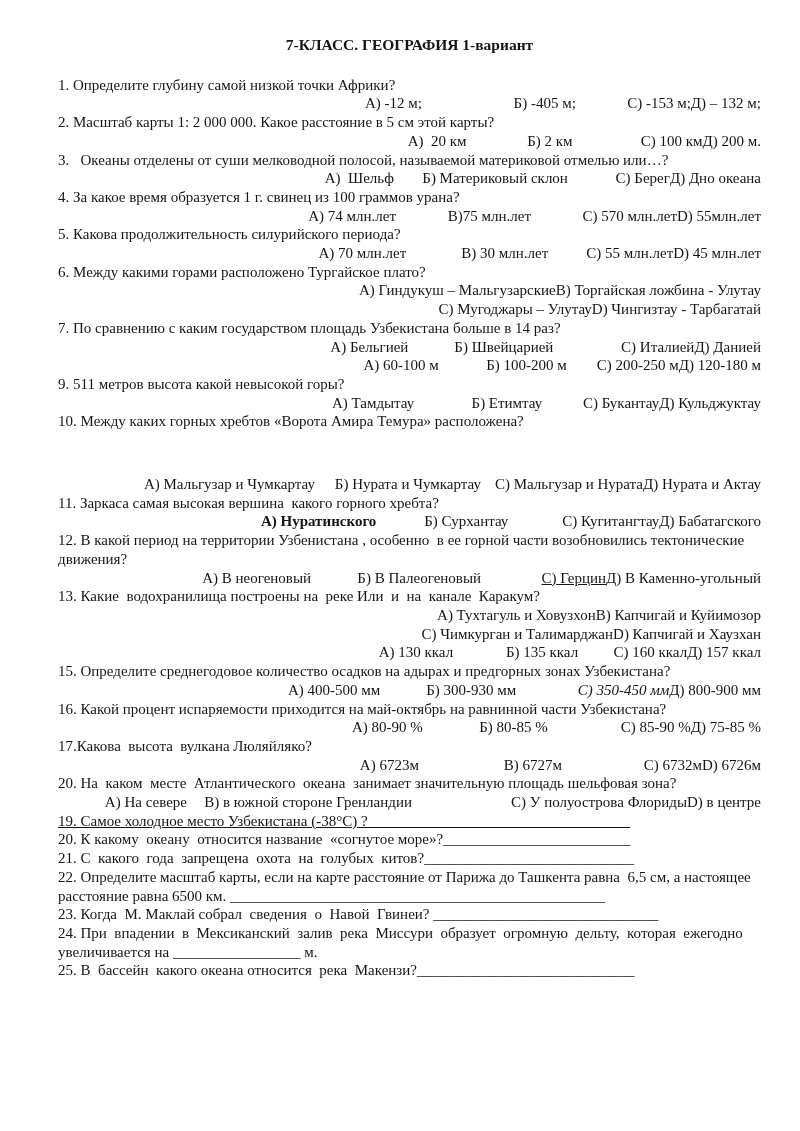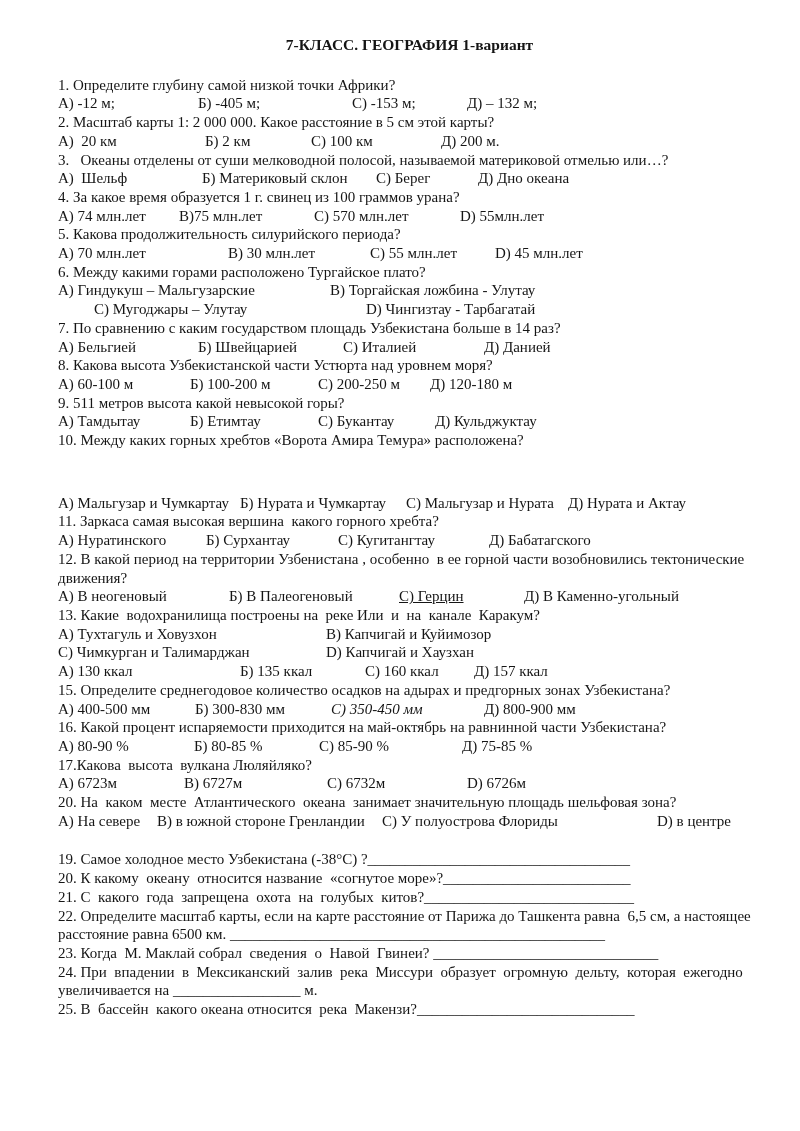--- a/index.html
+++ b/index.html
@@ -19,21 +19,21 @@
     padding: 36px 39px 0 58px;
   }
   .title {
     margin: 0 0 21px 0;
     font-size: 15.5px;
     font-weight: bold;
     text-align: center;
     white-space: pre;
   }
   .qline { white-space: pre; }
-  .optrow { white-space: pre; }
+  .optrow { white-space: pre; text-align: right; }
   .opt { display: inline-block; white-space: pre; vertical-align: baseline; }
   .q-block { margin: 0; }
 </style>
 </head>
 <body>
 
 <div class="page">
   <div class="content">
     <h1 class="title">7-КЛАСС. ГЕОГРАФИЯ 1-вариант</h1>
     <div id="questions">
@@ -60,65 +60,64 @@
         <div class="q-block">
           <div class="qline">6. Между какими горами расположено Тургайское плато?</div>
           <div class="optrow"><span class="opt" style="width: 272px;">А) Гиндукуш – Мальгузарские</span><span class="opt">В) Торгайская ложбина - Улутау</span></div>
           <div class="optrow"><span class="opt" style="width: 272px; margin-left: 36px;">С) Мугоджары – Улутау</span><span class="opt">D) Чингизтау - Тарбагатай</span></div>
         </div>
         <div class="q-block">
           <div class="qline">7. По сравнению с каким государством площадь Узбекистана больше в 14 раз?</div>
           <div class="optrow"><span class="opt" style="width: 140px;">А) Бельгией</span><span class="opt" style="width: 145px;">Б) Швейцарией</span><span class="opt" style="width: 141px;">С) Италией</span><span class="opt">Д) Данией</span></div>
         </div>
         <div class="q-block">
-          <div class="qline">8. Какова высота Узбекистанской части Устюрта над уровнем моря?</div>
           <div class="optrow"><span class="opt" style="width: 132px;">А) 60-100 м</span><span class="opt" style="width: 128px;">Б) 100-200 м</span><span class="opt" style="width: 112px;">С) 200-250 м</span><span class="opt">Д) 120-180 м</span></div>
         </div>
         <div class="q-block">
           <div class="qline">9. 511 метров высота какой невысокой горы?</div>
           <div class="optrow"><span class="opt" style="width: 132px;">А) Тамдытау</span><span class="opt" style="width: 128px;">Б) Етимтау</span><span class="opt" style="width: 117px;">С) Букантау</span><span class="opt">Д) Кульджуктау</span></div>
         </div>
         <div class="q-block">
           <div class="qline">10. Между каких горных хребтов «Ворота Амира Темура» расположена?</div>
           <div class="optrow"><span class="opt" style="width: 182px; margin-top: 44px;">А) Мальгузар и Чумкартау</span><span class="opt" style="width: 166px;">Б) Нурата и Чумкартау</span><span class="opt" style="width: 162px;">С) Мальгузар и Нурата</span><span class="opt">Д) Нурата и Актау</span></div>
         </div>
         <div class="q-block">
           <div class="qline">11. Заркаса самая высокая вершина  какого горного хребта?</div>
-          <div class="optrow"><span class="opt" style="width: 148px;">А) Нуратинского</span><span class="opt" style="width: 132px;">Б) Сурхантау</span><span class="opt" style="width: 151px;">С) Кугитангтау</span><span class="opt">Д) Бабатагского</span></div>
+          <div class="optrow"><span class="opt" style="width: 148px; font-weight: bold;">А) Нуратинского</span><span class="opt" style="width: 132px;">Б) Сурхантау</span><span class="opt" style="width: 151px;">С) Кугитангтау</span><span class="opt">Д) Бабатагского</span></div>
         </div>
         <div class="q-block">
           <div class="qline">12. В какой период на территории Узбенистана , особенно  в ее горной части возобновились тектонические</div>
           <div class="qline">движения?</div>
           <div class="optrow"><span class="opt" style="width: 171px;">А) В неогеновый</span><span class="opt" style="width: 170px;">Б) В Палеогеновый</span><span class="opt" style="width: 125px; text-decoration: underline;">С) Герцин</span><span class="opt">Д) В Каменно-угольный</span></div>
         </div>
         <div class="q-block">
           <div class="qline">13. Какие  водохранилища построены на  реке Или  и  на  канале  Каракум?</div>
           <div class="optrow"><span class="opt" style="width: 268px;">А) Тухтагуль и Ховузхон</span><span class="opt">В) Капчигай и Куйимозор</span></div>
           <div class="optrow"><span class="opt" style="width: 268px;">С) Чимкурган и Талимарджан</span><span class="opt">D) Капчигай и Хаузхан</span></div>
         </div>
         <div class="q-block">
           <div class="optrow"><span class="opt" style="width: 182px;">А) 130 ккал</span><span class="opt" style="width: 125px;">Б) 135 ккал</span><span class="opt" style="width: 109px;">С) 160 ккал</span><span class="opt">Д) 157 ккал</span></div>
         </div>
         <div class="q-block">
           <div class="qline">15. Определите среднегодовое количество осадков на адырах и предгорных зонах Узбекистана?</div>
-          <div class="optrow"><span class="opt" style="width: 137px;">А) 400-500 мм</span><span class="opt" style="width: 136px;">Б) 300-830 мм</span><span class="opt" style="width: 153px; font-style: italic;">С) 350-450 мм</span><span class="opt">Д) 800-900 мм</span></div>
+          <div class="optrow"><span class="opt" style="width: 137px;">А) 400-500 мм</span><span class="opt" style="width: 136px;">Б) 300-930 мм</span><span class="opt" style="width: 153px; font-style: italic;">С) 350-450 мм</span><span class="opt">Д) 800-900 мм</span></div>
         </div>
         <div class="q-block">
           <div class="qline">16. Какой процент испаряемости приходится на май-октябрь на равнинной части Узбекистана?</div>
           <div class="optrow"><span class="opt" style="width: 136px;">А) 80-90 %</span><span class="opt" style="width: 125px;">Б) 80-85 %</span><span class="opt" style="width: 143px;">С) 85-90 %</span><span class="opt">Д) 75-85 %</span></div>
         </div>
         <div class="q-block">
           <div class="qline">17.Какова  высота  вулкана Люляйляко?</div>
           <div class="optrow"><span class="opt" style="width: 126px;">А) 6723м</span><span class="opt" style="width: 143px;">В) 6727м</span><span class="opt" style="width: 140px;">С) 6732м</span><span class="opt">D) 6726м</span></div>
         </div>
         <div class="q-block">
           <div class="qline">20. На  каком  месте  Атлантического  океана  занимает значительную площадь шельфовая зона?</div>
           <div class="optrow"><span class="opt" style="width: 99px;">А) На севере</span><span class="opt" style="width: 225px;">В) в южной стороне Гренландии</span><span class="opt" style="width: 275px;">С) У полуострова Флориды</span><span class="opt">D) в центре</span></div>
         </div>
-        <div class="q-block" style="margin-top: 20px;">
+        <div class="q-block" style=" text-decoration: underline;">
           <div class="qline">19. Самое холодное место Узбекистана (-38°С) ?___________________________________</div>
         </div>
         <div class="q-block">
           <div class="qline">20. К какому  океану  относится название  «согнутое море»?_________________________</div>
         </div>
         <div class="q-block">
           <div class="qline">21. С  какого  года  запрещена  охота  на  голубых  китов?____________________________</div>
         </div>
         <div class="q-block">
           <div class="qline">22. Определите масштаб карты, если на карте расстояние от Парижа до Ташкента равна  6,5 см, а настоящее</div>

